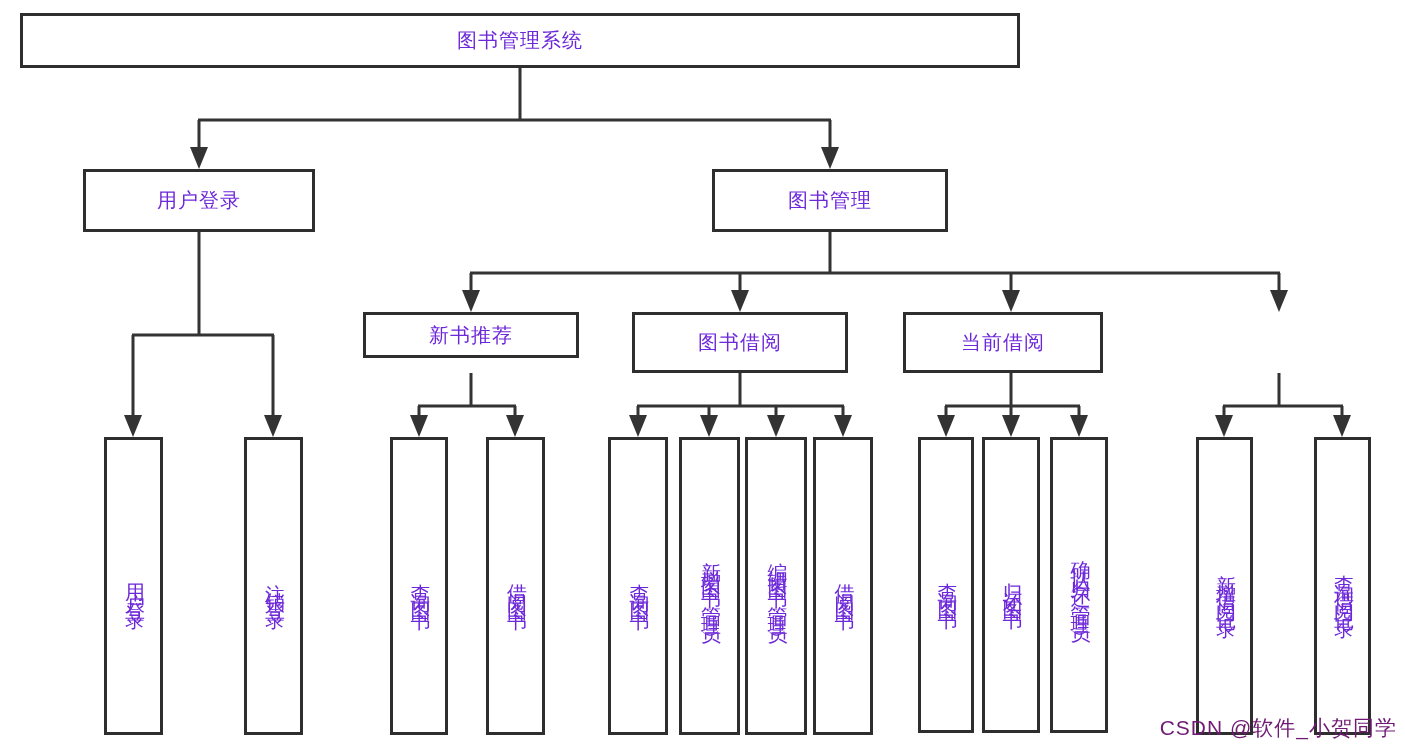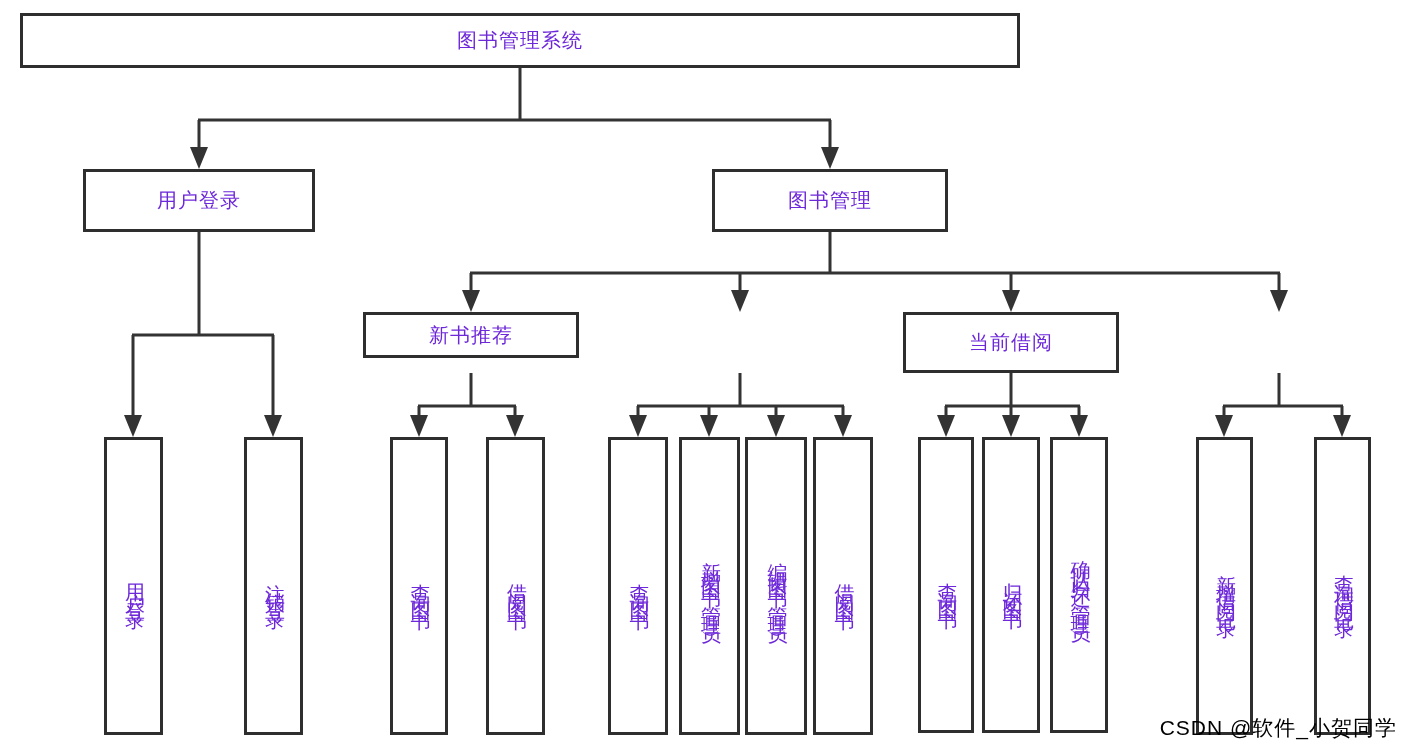--- a/index.html
+++ b/index.html
@@ -14,21 +14,21 @@
   .box{
     position:absolute;box-sizing:border-box;background:#ffffff;
     border:3px solid #2e2e2e;display:flex;align-items:center;justify-content:center;
     color:#6d28d9;font-size:20px;letter-spacing:1px;font-family:Liberation Mono, monospace;
   }
   .box.v span{
     writing-mode:vertical-rl;text-orientation:mixed;
     letter-spacing:9px;line-height:1;white-space:nowrap;
   }
   .watermark{
-    position:absolute;right:8px;bottom:5px;color:#000000;
+    position:absolute;right:8px;bottom:5px;color:#701a75;
     font-size:21px;letter-spacing:1px;
   }
 </style>
 </head>
 <body>
 
 <div class="canvas">
 
   <svg class="wires" width="1405" height="747" viewBox="0 0 1405 747">
 
@@ -87,21 +87,24 @@
   <div class="box" style="left:83px;top:169px;width:232px;height:63px">
     <span>用户登录</span>
   </div>
   <div class="box" style="left:712px;top:169px;width:236px;height:63px">
     <span>图书管理</span>
   </div>
 
   <div class="box" style="left:363px;top:312px;width:216px;height:46px">
     <span>新书推荐</span>
   </div>
-  <div class="box" style="left:903px;top:312px;width:216px;height:61px">
+  <div class="box" style="left:632px;top:312px;width:216px;height:61px">
+    <span>图书借阅</span>
+  </div>
+  <div class="box" style="left:903px;top:312px;width:200px;height:61px">
     <span>当前借阅</span>
   </div>
 
   <div class="box v" style="left:104px;top:437px;width:59px;height:298px">
     <span>用户登录</span>
   </div>
   <div class="box v" style="left:244px;top:437px;width:59px;height:298px">
     <span>注销登录</span>
   </div>
 

